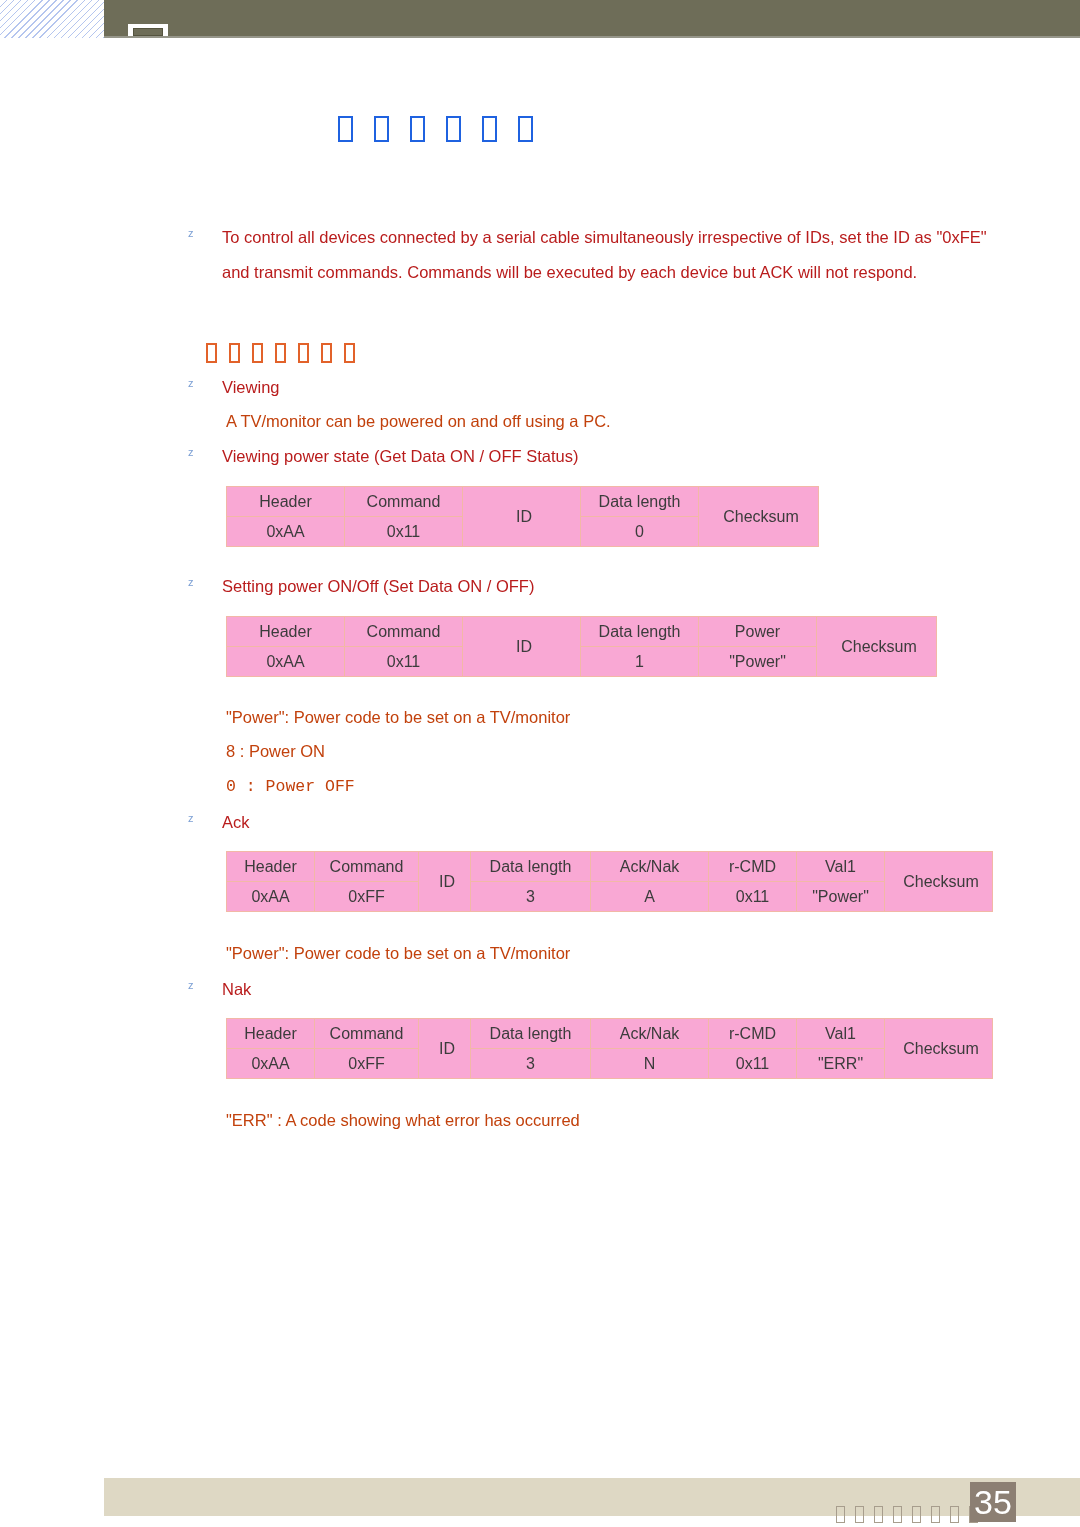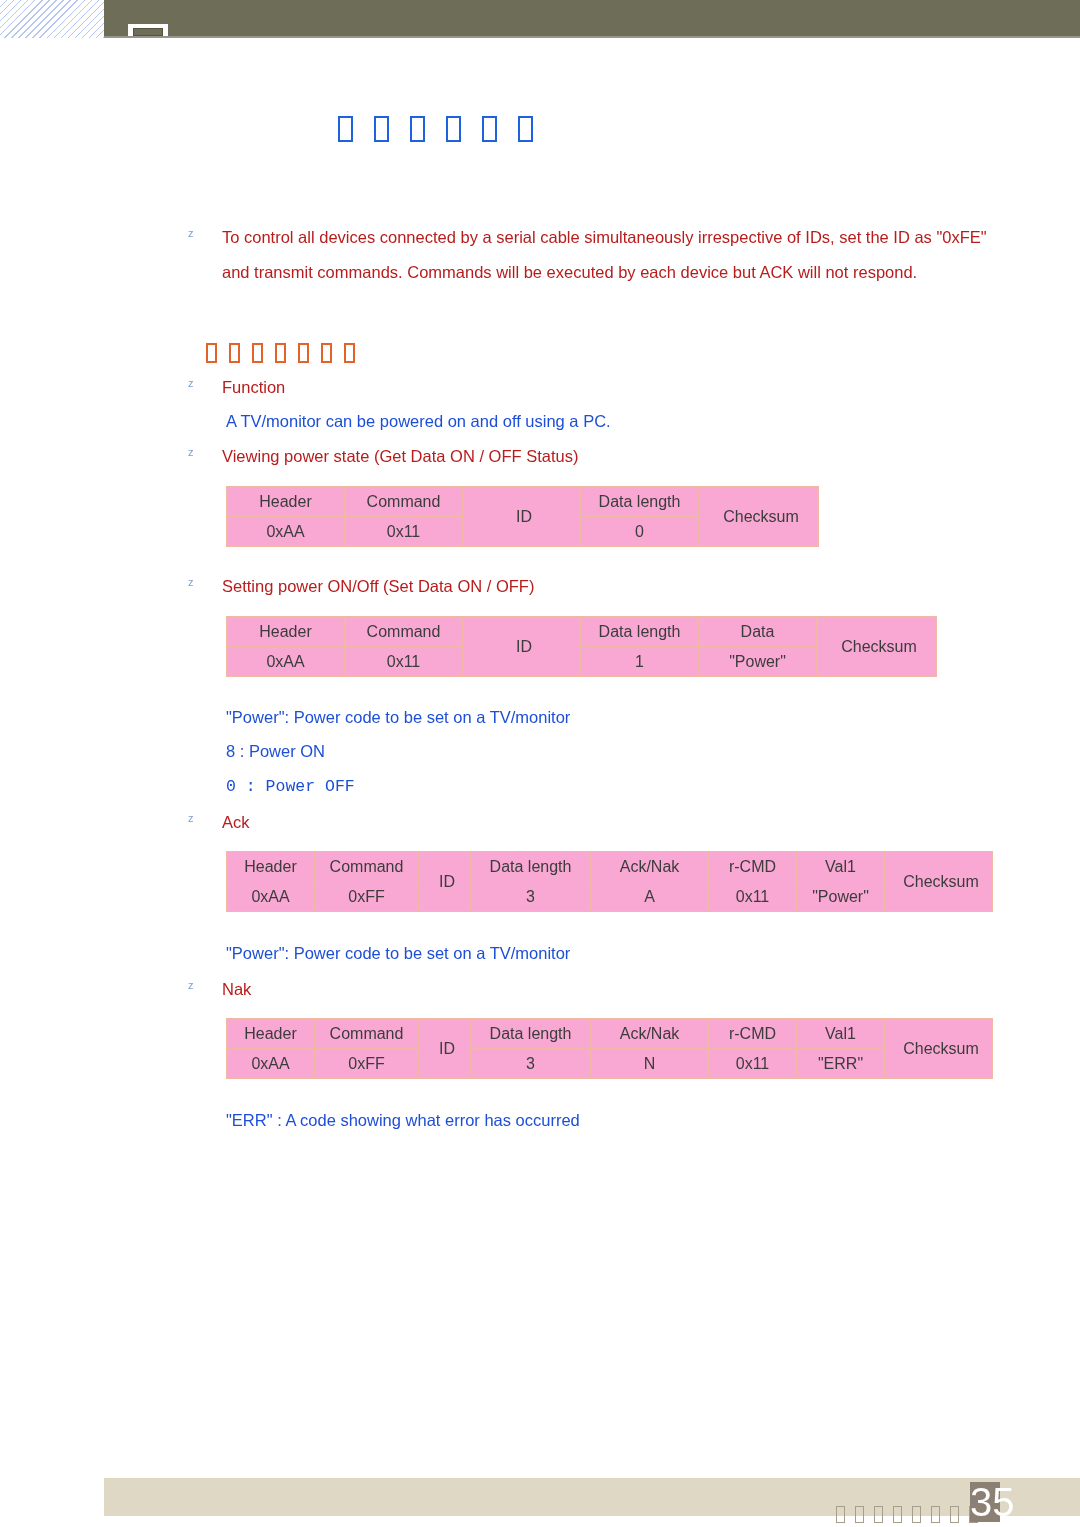--- a/index.html
+++ b/index.html
@@ -111,21 +111,21 @@
   }
   .bullet-text {
     font-size: 16.5px;
     line-height: 35px;
     color: #b91c1c;
   }
   .plain-text {
     position: absolute;
     font-size: 16.5px;
     line-height: 35px;
-    color: #1d4ed8;
+    color: #c2410c;
   }
 
   
   #section-heading {
     position: absolute;
     top: 325px;
     left: 188px;
     color: #e2622a;
     white-space: pre;
   }
@@ -179,25 +179,25 @@
   .footer-tofu-wrap .tofu {
     width: 9px;
     height: 17px;
     border-width: 1.5px;
     margin-right: 10px;
   }
   #page-number-box {
     position: absolute;
     left: 970px;
     top: 1482px;
-    width: 30px;
+    width: 46px;
     height: 40px;
     background: #8c7f73;
     color: #ffffff;
-    font-size: 40px;
+    font-size: 34px;
     line-height: 40px;
     text-align: center;
     font-family: "Liberation Sans", sans-serif;
   }
 </style>
 </head>
 <body>
 
 <div id="page-header">
   <div class="hatch"></div>
@@ -219,21 +219,21 @@
     <span class="bullet-mark">z</span>
     <span class="bullet-text">To control all devices connected by a serial cable simultaneously irrespective of IDs, set the ID as "0xFE" and transmit commands. Commands will be executed by each device but ACK will not respond.</span>
   </div>
 
   <div id="section-heading">
     <span class="tofu"></span><span class="tofu"></span><span class="tofu"></span><span class="tofu"></span><span class="tofu"></span><span class="tofu"></span><span class="tofu"></span>
   </div>
 
   <div class="bullet-row" style="top:370px; left:188px;">
     <span class="bullet-mark">z</span>
-    <span class="bullet-text">Function</span>
+    <span class="bullet-text">Viewing</span>
   </div>
 
   <div class="plain-text" style="top:404px; left:226px;">A TV/monitor can be powered on and off using a PC.</div>
 
   <div class="bullet-row" style="top:439px; left:188px;">
     <span class="bullet-mark">z</span>
     <span class="bullet-text">Viewing power state (Get Data ON / OFF Status)</span>
   </div>
 
   <table class="cmd-table" style="top:486px; left:226px; width:592px;">
@@ -273,21 +273,21 @@
       <col style="width:118px">
         <col style="width:118px">
         <col style="width:120px">
     </colgroup>
     <tbody>
         <tr>
       <td>Header</td>
       <td>Command</td>
       <td class="span2" rowspan="2">ID</td>
       <td>Data length</td>
-      <td>Data</td>
+      <td>Power</td>
       <td class="span2" rowspan="2">Checksum</td>
     </tr>
     <tr>
       <td>0xAA</td>
       <td>0x11</td>
       <td>1</td>
       <td>"Power"</td>
     </tr>
   </tbody>
     </table>

